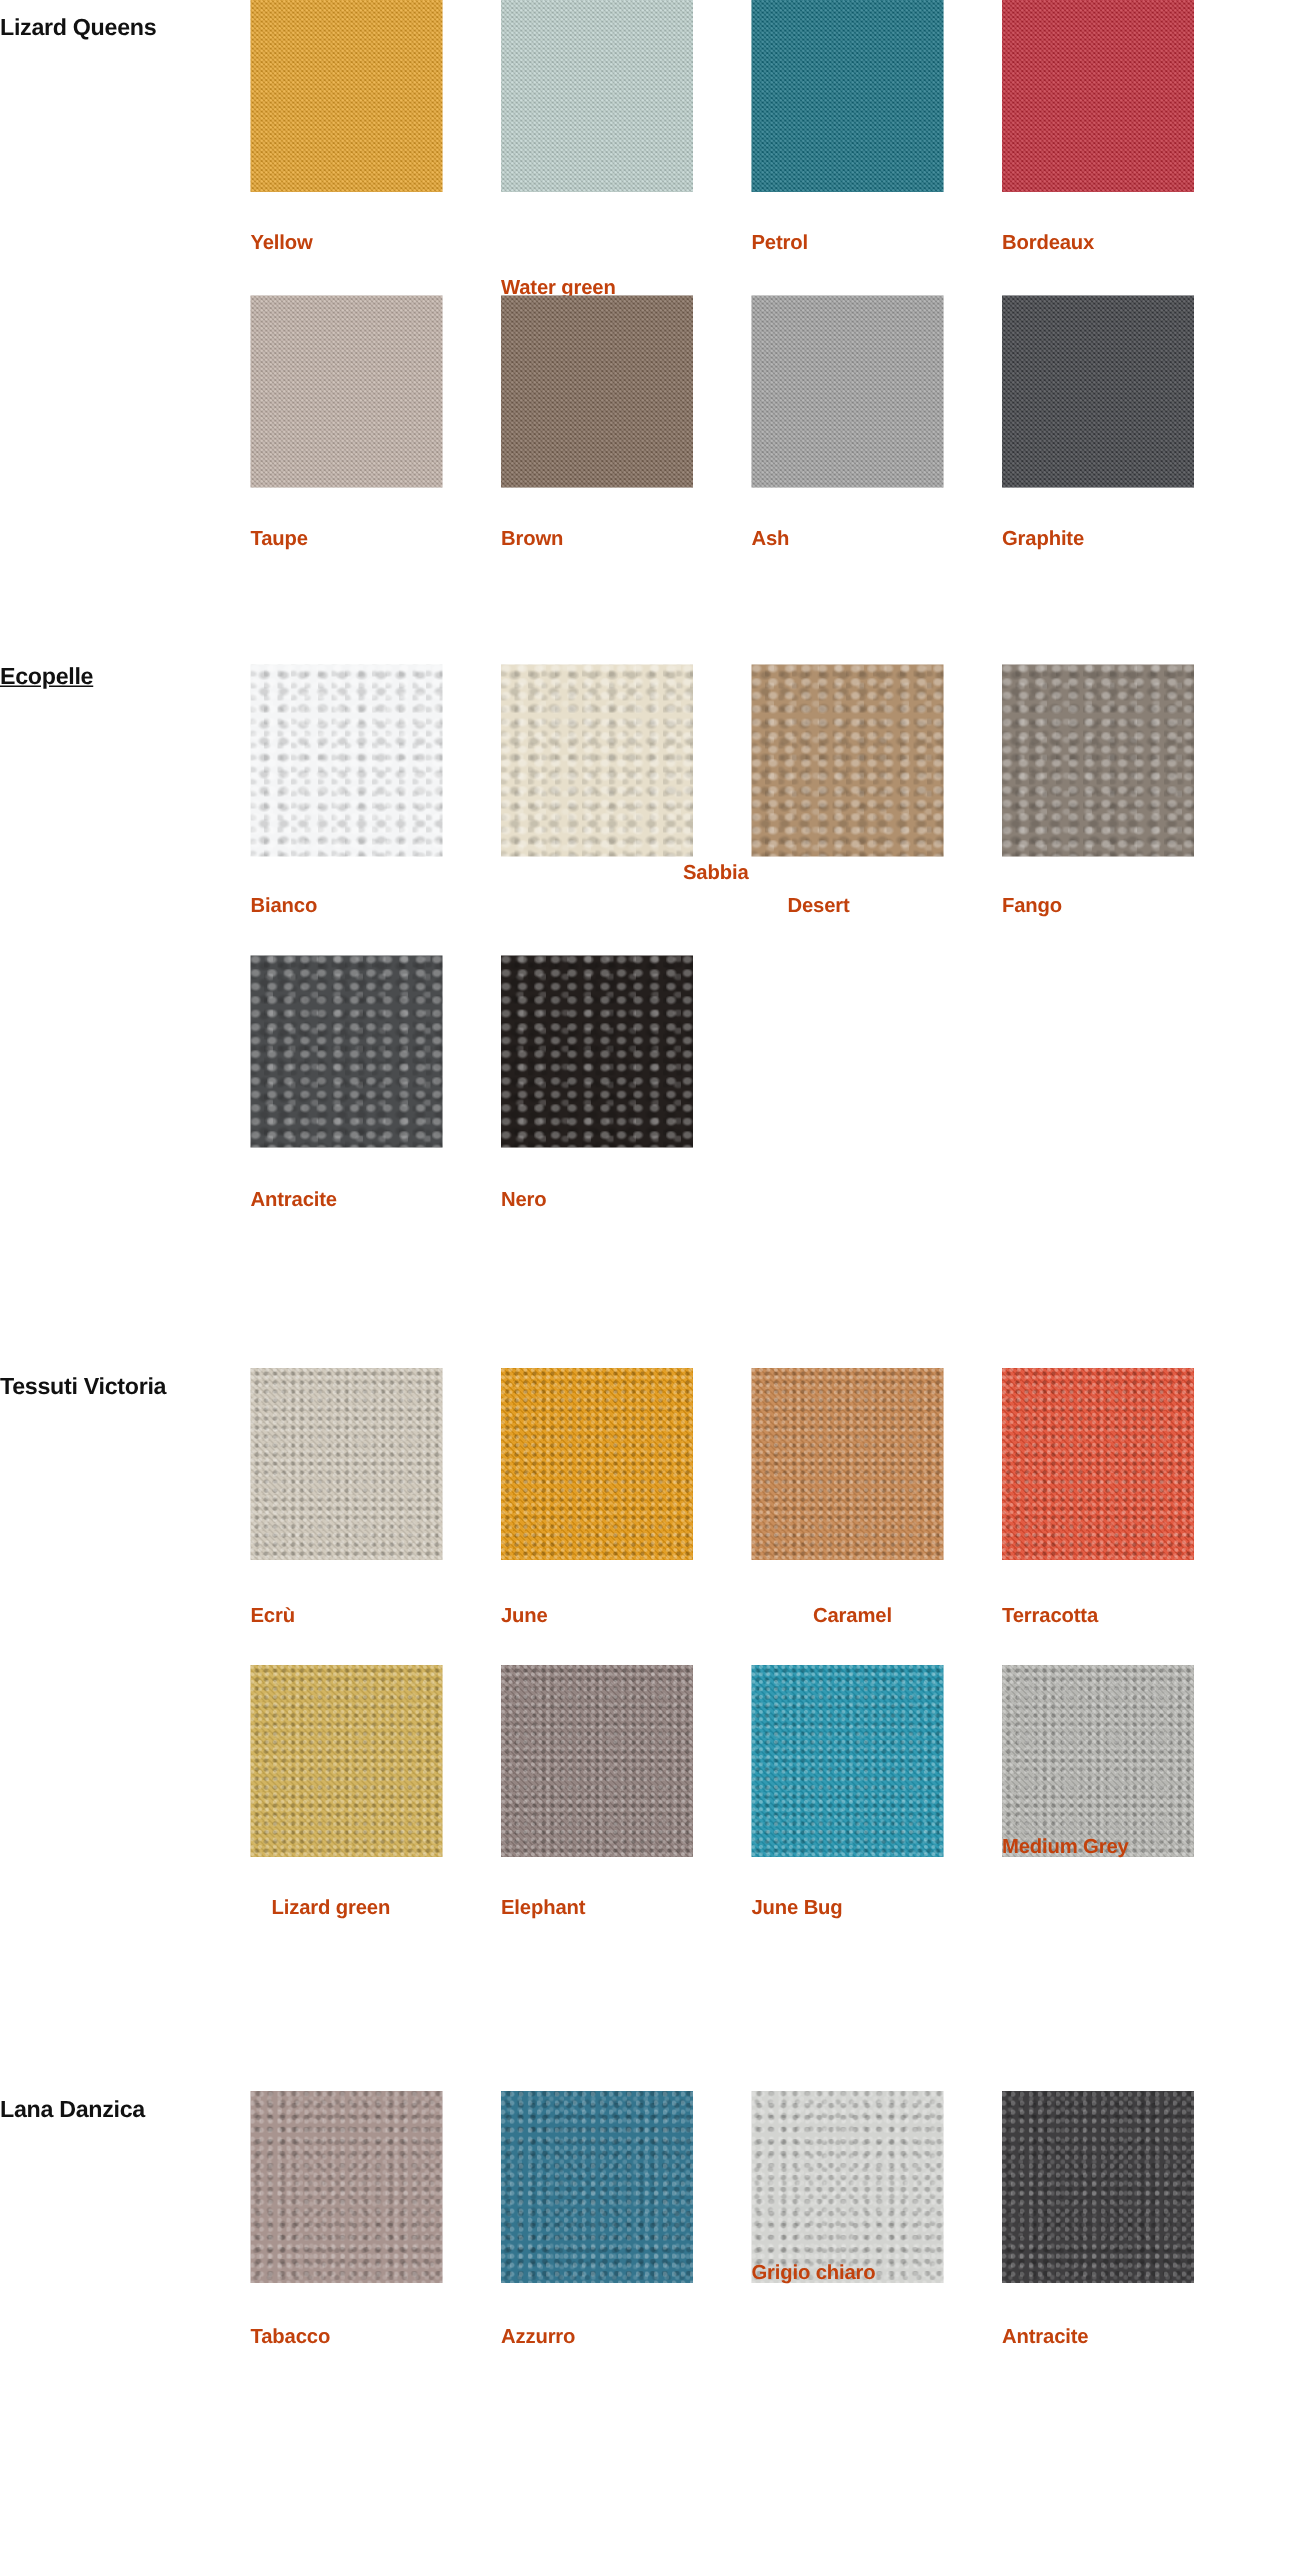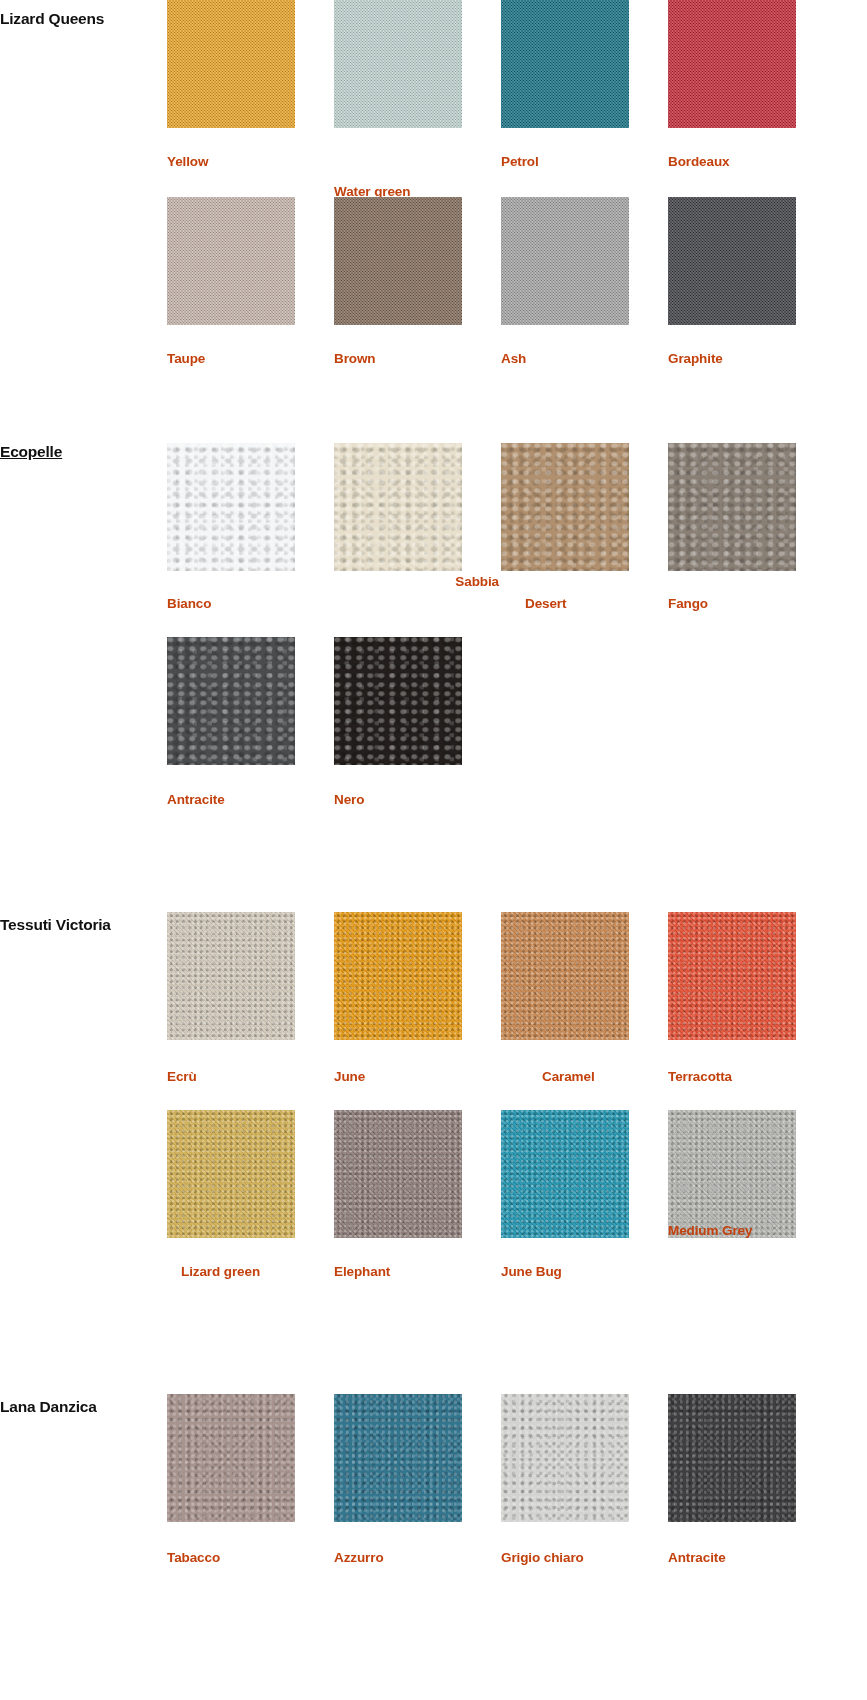--- a/index.html
+++ b/index.html
@@ -134,16 +134,16 @@
     <div class="swatch tex-boucle" style="left: 501px; top: 1110px; width: 128px; height: 128px; background-color: rgb(34, 146, 172);"></div>
     <div class="swatch-label" style="left: 501px; top: 1265px;">June Bug</div>
     <div class="swatch tex-boucle" style="left: 668px; top: 1110px; width: 128px; height: 128px; background-color: rgb(177, 177, 173);"></div>
     <div class="swatch-label" style="left: 668px; top: 1224px;">Medium Grey</div>
     <div class="section-title" style="top: 1398px;">Lana Danzica</div>
     <div class="swatch tex-wool" style="left: 167px; top: 1394px; width: 128px; height: 128px; background-color: rgb(168, 148, 143);"></div>
     <div class="swatch-label" style="left: 167px; top: 1551px;">Tabacco</div>
     <div class="swatch tex-wool" style="left: 334px; top: 1394px; width: 128px; height: 128px; background-color: rgb(52, 117, 142);"></div>
     <div class="swatch-label" style="left: 334px; top: 1551px;">Azzurro</div>
     <div class="swatch tex-wool" style="left: 501px; top: 1394px; width: 128px; height: 128px; background-color: rgb(211, 212, 209);"></div>
-    <div class="swatch-label" style="left: 501px; top: 1551px;">Grigio chiaro</div>
+    <div class="swatch-label" style="left: 501px; top: 1508px;">Grigio chiaro</div>
     <div class="swatch tex-wool" style="left: 668px; top: 1394px; width: 128px; height: 128px; background-color: rgb(63, 62, 64);"></div>
     <div class="swatch-label" style="left: 668px; top: 1551px;">Antracite</div>
   </div>
 
 </body></html>

